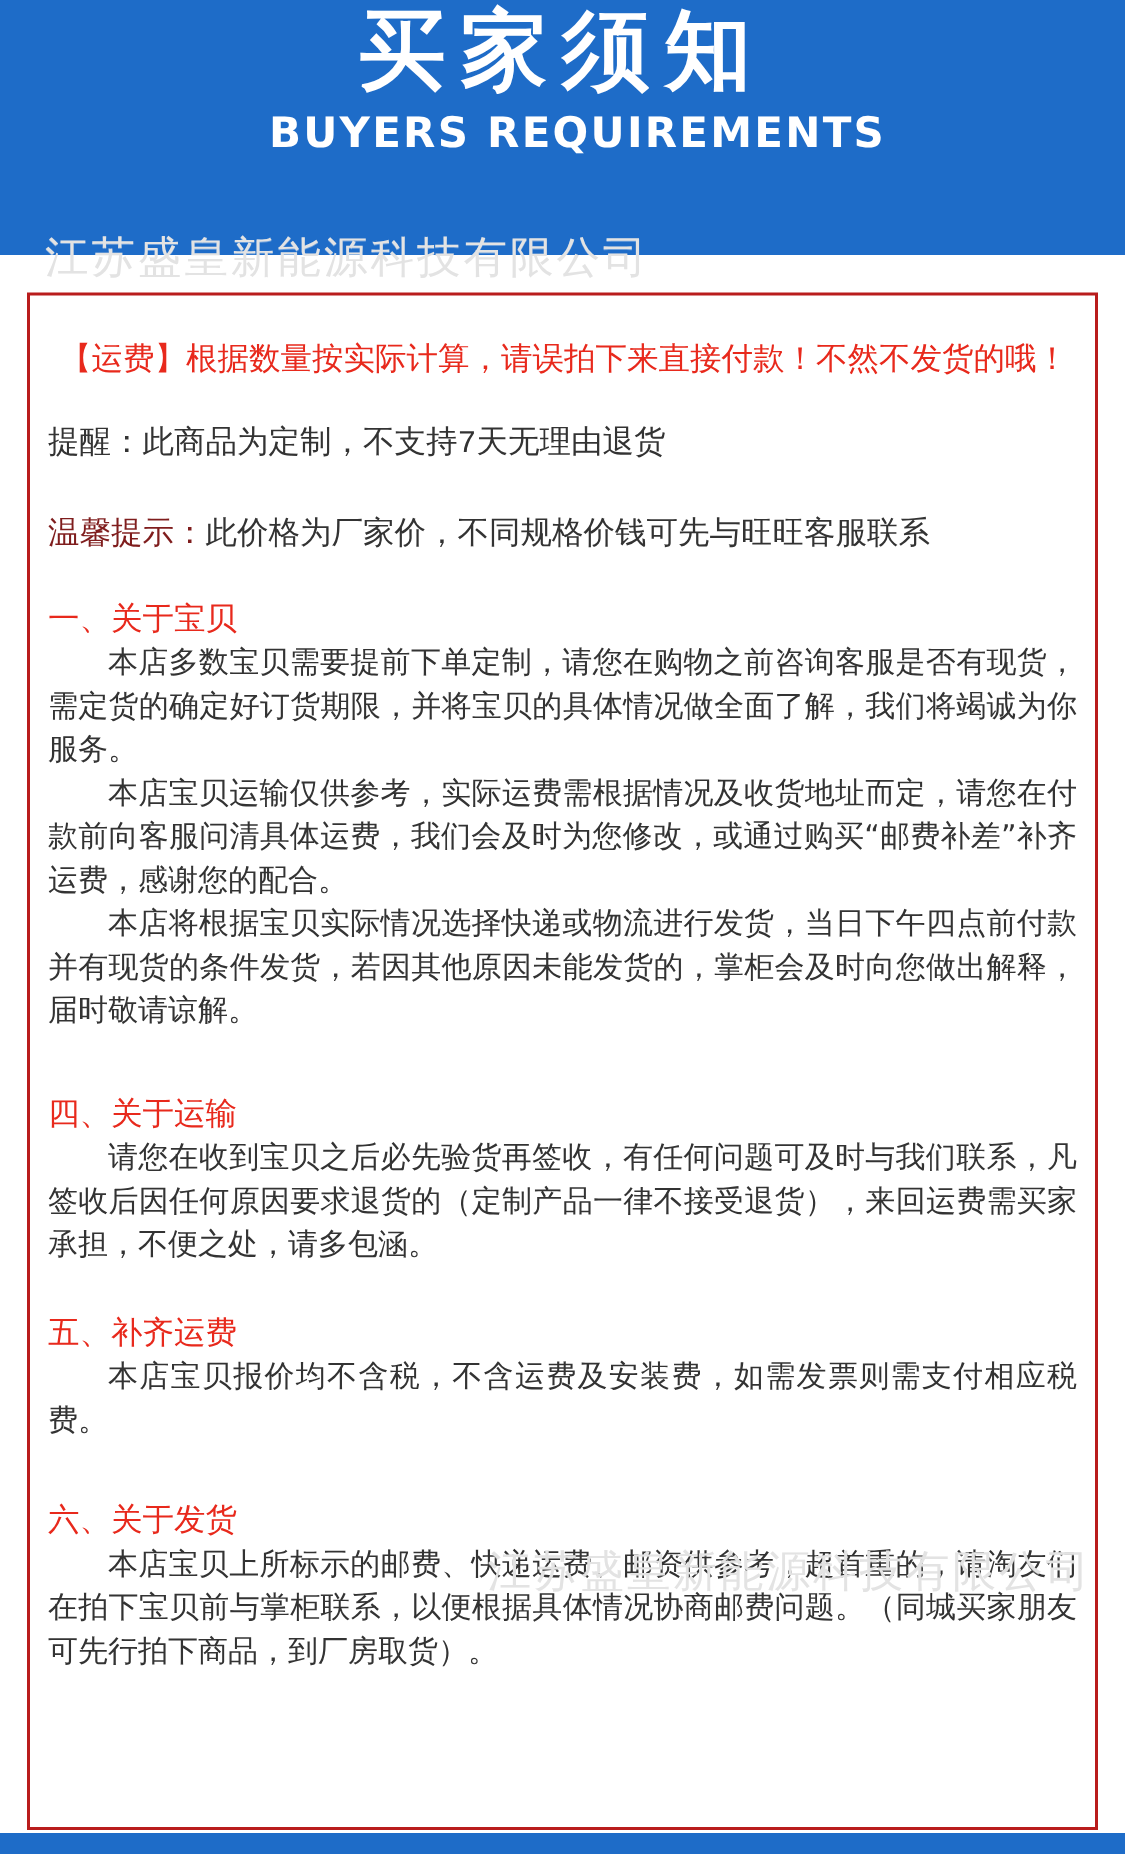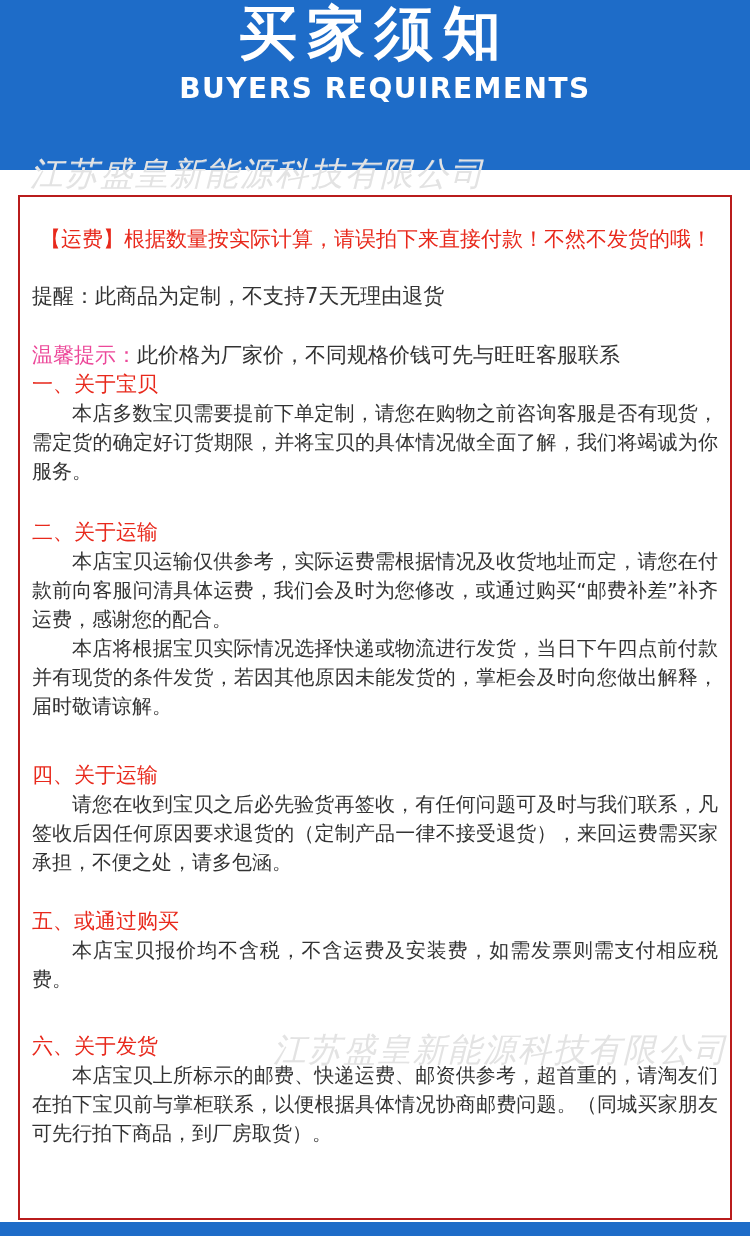--- a/index.html
+++ b/index.html
@@ -35,28 +35,27 @@
     font-size: 28px;
     font-weight: 600;
     letter-spacing: 1.5px;
     color: #ffffff;
     padding-left: 20px;
   }
 
   
   .watermark {
     position: absolute;
-    font-size: 33px;
+    font-size: 29px;
     letter-spacing: 2px;
     color: #e3e3e3;
     white-space: nowrap;
     z-index: 3;
     pointer-events: none;
     text-shadow: 0 1px 0 rgba(255,255,255,0.35);
-    font-style: italic;
   }
   .watermark.top { left: 30px; top: 152px; }
   .watermark.bottom { right: 22px; top: 1028px; }
 
   
   .card {
     position: absolute;
     left: 18px;
     top: 195px;
     width: 714px;
@@ -71,43 +70,44 @@
     margin: 28px 0 0 8px;
     font-size: 21px;
     line-height: 29px;
     color: #E8291C;
   }
   .reminder {
     margin-top: 28px;
     font-size: 21px;
     line-height: 29px;
     color: #333333;
+    font-family: Liberation Mono, monospace;
   }
   .warm-tip {
     margin-top: 30px;
     font-size: 21px;
     line-height: 29px;
     color: #333333;
   }
-  .warm-tip .tip-label { color: #ec4899; }
+  .warm-tip .tip-label { color: #7f1d1d; }
 
   .section-heading {
     font-size: 21px;
     line-height: 29px;
     font-weight: 400;
     color: #E8291C;
   }
   .section-body {
     font-size: 20px;
     line-height: 29px;
     color: #333333;
     text-align: justify;
     text-indent: 2em;
   }
-  .sec-1 .section-heading { }
+  .sec-1 .section-heading { margin-top: 28px; }
   .sec-2 .section-heading { margin-top: 32px; }
   .sec-3 .section-heading { margin-top: 40px; }
   .sec-4 .section-heading { margin-top: 40px; }
   .sec-5 .section-heading { margin-top: 30px; }
   .sec-6 .section-heading { margin-top: 38px; }
 
   
   .footer-bar {
     position: absolute;
     left: 0;
@@ -140,35 +140,34 @@
     <div class="warm-tip">
       <span class="tip-label">温馨提示：</span><span class="tip-text">此价格为厂家价，不同规格价钱可先与旺旺客服联系</span>
     </div>
 
     <div class="section sec-1">
       <div class="section-heading">一、关于宝贝</div>
       <div class="section-body">本店多数宝贝需要提前下单定制，请您在购物之前咨询客服是否有现货，需定货的确定好订货期限，并将宝贝的具体情况做全面了解，我们将竭诚为你服务。</div>
     </div>
 
     <div class="section sec-2">
-      <div class="section-heading">二、关于运输</div>
       <div class="section-body">本店宝贝运输仅供参考，实际运费需根据情况及收货地址而定，请您在付款前向客服问清具体运费，我们会及时为您修改，或通过购买“邮费补差”补齐运费，感谢您的配合。</div>
     </div>
 
     <div class="section sec-3">
       <div class="section-body">本店将根据宝贝实际情况选择快递或物流进行发货，当日下午四点前付款并有现货的条件发货，若因其他原因未能发货的，掌柜会及时向您做出解释，届时敬请谅解。</div>
     </div>
 
     <div class="section sec-4">
       <div class="section-heading">四、关于运输</div>
       <div class="section-body">请您在收到宝贝之后必先验货再签收，有任何问题可及时与我们联系，凡签收后因任何原因要求退货的（定制产品一律不接受退货），来回运费需买家承担，不便之处，请多包涵。</div>
     </div>
 
     <div class="section sec-5">
-      <div class="section-heading">五、或通过购买</div>
+      <div class="section-heading">五、补齐运费</div>
       <div class="section-body">本店宝贝报价均不含税，不含运费及安装费，如需发票则需支付相应税费。</div>
     </div>
 
     <div class="section sec-6">
       <div class="section-heading">六、关于发货</div>
       <div class="section-body">本店宝贝上所标示的邮费、快递运费、邮资供参考，超首重的，请淘友们在拍下宝贝前与掌柜联系，以便根据具体情况协商邮费问题。（同城买家朋友可先行拍下商品，到厂房取货）。</div>
     </div>
 
   </div>
 

